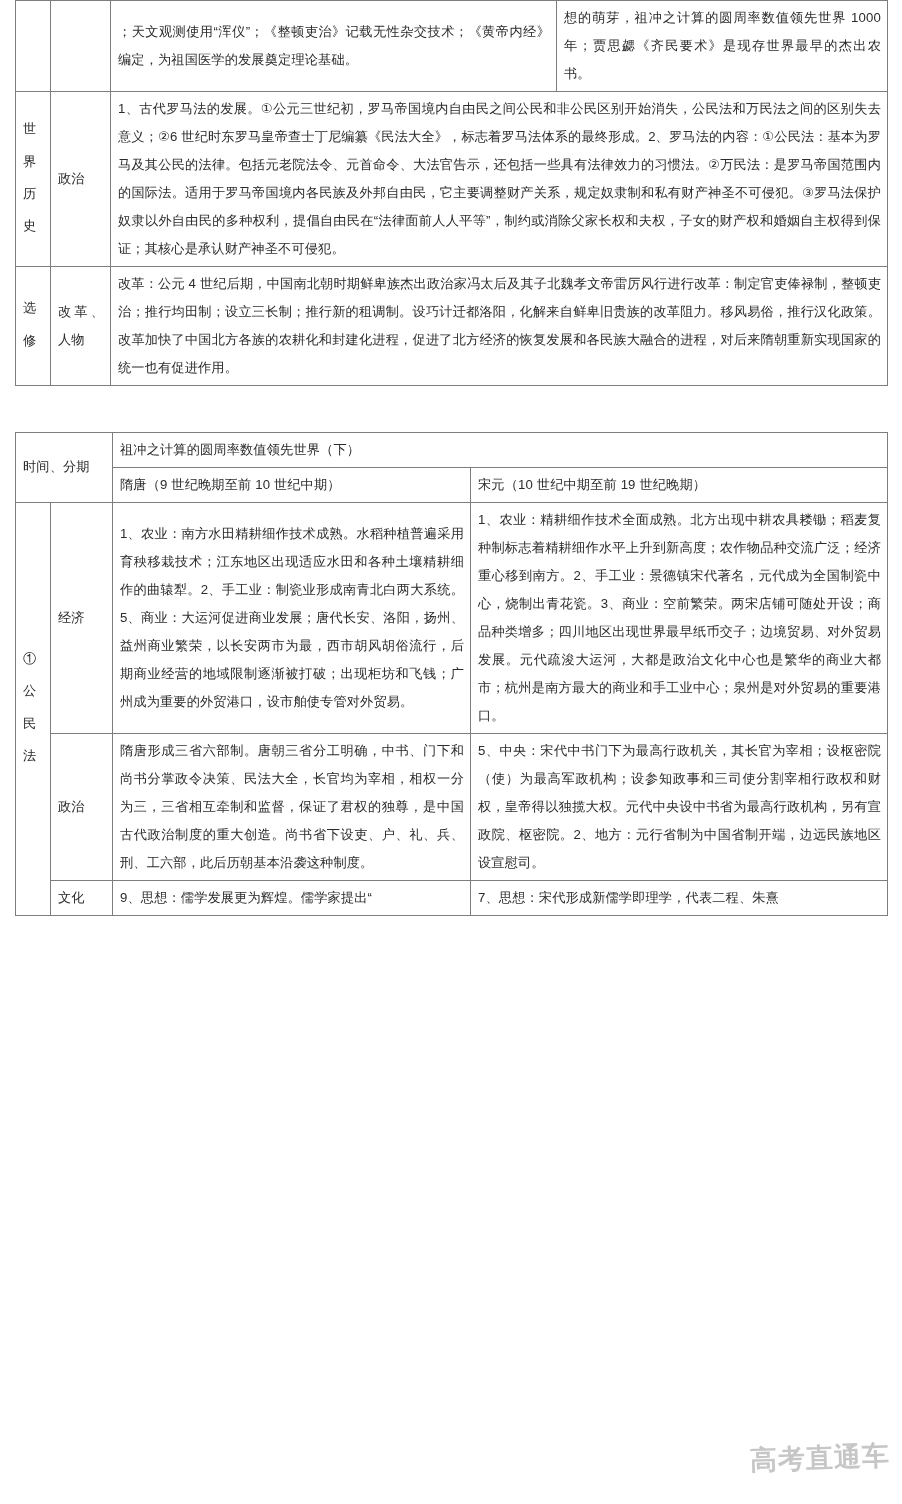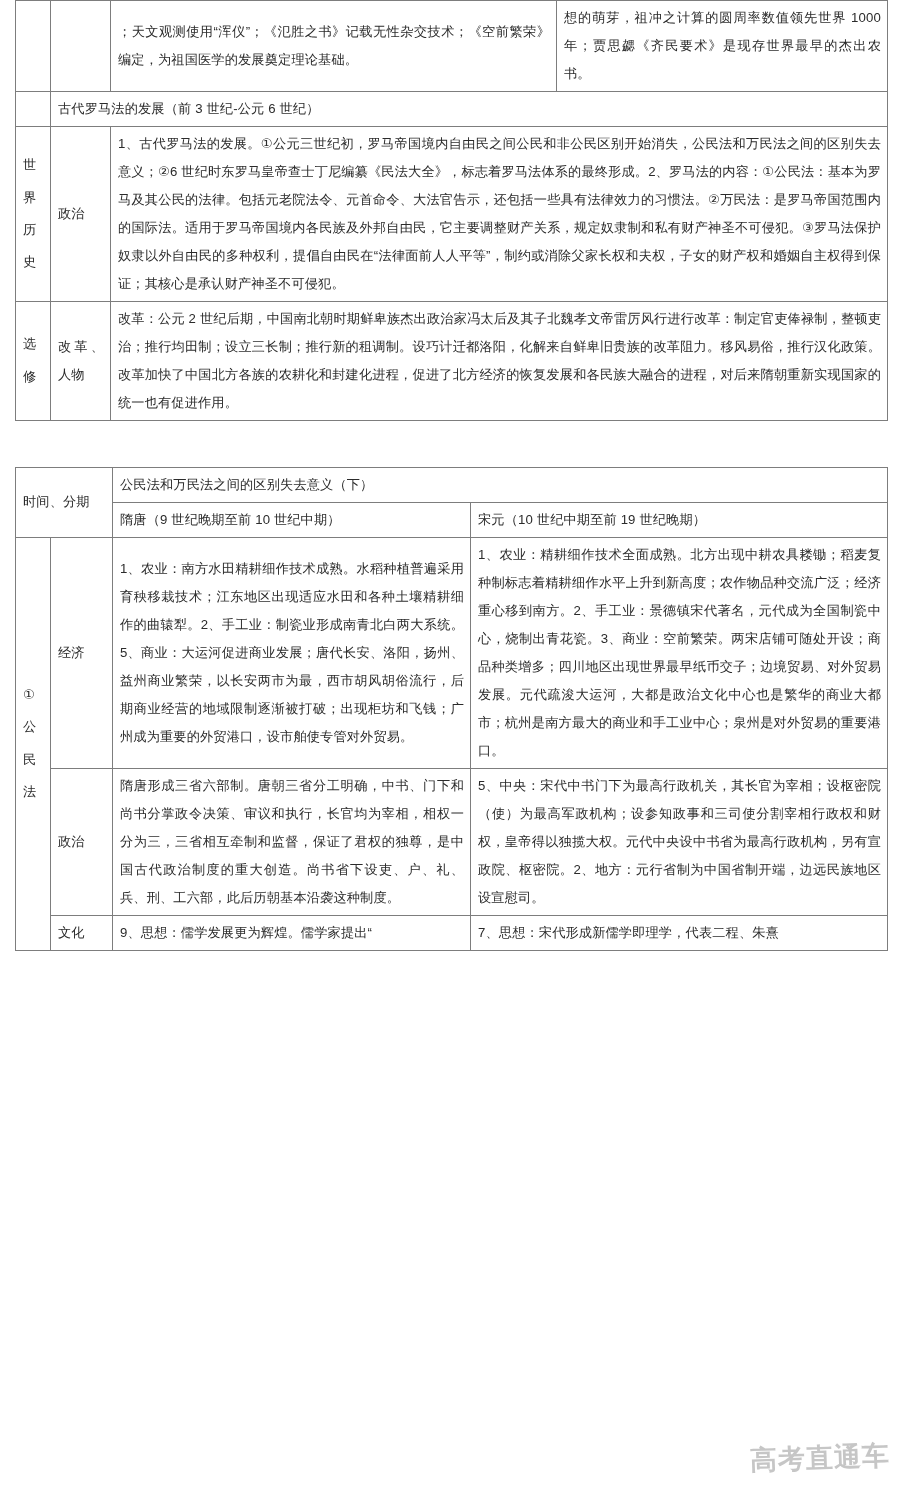--- a/index.html
+++ b/index.html
@@ -44,20 +44,21 @@
     text-justify: inter-ideograph;
     word-break: break-all;
     margin-left: 12px;
   }
   td.vlabel {
     text-align: center;
     vertical-align: middle;
     line-height: 2.5;
     padding: 3px 2px;
     letter-spacing: 0px;
+    font-family: Liberation Mono, monospace;
   }
   td.vlabel.wide-vert {
     line-height: 2.45;
   }
   td.center {
     text-align: center;
     vertical-align: middle;
   }
   td.top {
     vertical-align: top;
@@ -111,76 +112,72 @@
         <col class="t1-c1">
           <col class="t1-c2">
           <col class="t1-c3">
           <col class="t1-c4">
       </colgroup>
       <tbody>
 
         <tr>
           <td class="vlabel"></td>
           <td class="center"></td>
-          <td class="top">；天文观测使用“浑仪”；《氾胜之书》记载无性杂交技术；《空前繁荣》编定，为祖国医学的发展奠定理论基础。</td>
+          <td class="top">；天文观测使用“浑仪”；《整顿吏治》记载无性杂交技术；《黄帝内经》编定，为祖国医学的发展奠定理论基础。</td>
           <td class="top">想的萌芽，祖冲之计算的圆周率数值领先世界 1000 年；贾思勰《齐民要术》是现存世界最早的杰出农书。</td>
         </tr>
 
-        <tr>
-          <td class="vlabel"></td>
-          <td class="headcell" colspan="3">古代罗马法的发展（前 3 世纪-公元 6 世纪）</td>
-        </tr>
 
         <tr>
           <td class="vlabel wide-vert">世界历史</td>
           <td class="center">政治</td>
           <td colspan="2">1、古代罗马法的发展。①公元三世纪初，罗马帝国境内自由民之间公民和非公民区别开始消失，公民法和万民法之间的区别失去意义；②6 世纪时东罗马皇帝查士丁尼编纂《民法大全》，标志着罗马法体系的最终形成。2、罗马法的内容：①公民法：基本为罗马及其公民的法律。包括元老院法令、元首命令、大法官告示，还包括一些具有法律效力的习惯法。②万民法：是罗马帝国范围内的国际法。适用于罗马帝国境内各民族及外邦自由民，它主要调整财产关系，规定奴隶制和私有财产神圣不可侵犯。③罗马法保护奴隶以外自由民的多种权利，提倡自由民在“法律面前人人平等”，制约或消除父家长权和夫权，子女的财产权和婚姻自主权得到保证；其核心是承认财产神圣不可侵犯。</td>
         </tr>
 
         <tr>
           <td class="vlabel wide-vert">选修</td>
           <td class="center">改革、人物</td>
-          <td colspan="2">改革：公元 2 世纪后期，中国南北朝时期鲜卑族杰出政治家冯太后及其子北魏孝文帝雷厉风行进行改革：制定官吏俸禄制，整顿吏治；推行均田制；设立三长制；推行新的租调制。设巧计迁都洛阳，化解来自鲜卑旧贵族的改革阻力。移风易俗，推行汉化政策。改革加快了中国北方各族的农耕化和封建化进程，促进了北方经济的恢复发展和各民族大融合的进程，对后来隋朝重新实现国家的统一也有促进作用。</td>
+          <td colspan="2">改革：公元 4 世纪后期，中国南北朝时期鲜卑族杰出政治家冯太后及其子北魏孝文帝雷厉风行进行改革：制定官吏俸禄制，整顿吏治；推行均田制；设立三长制；推行新的租调制。设巧计迁都洛阳，化解来自鲜卑旧贵族的改革阻力。移风易俗，推行汉化政策。改革加快了中国北方各族的农耕化和封建化进程，促进了北方经济的恢复发展和各民族大融合的进程，对后来隋朝重新实现国家的统一也有促进作用。</td>
         </tr>
       </tbody>
     </table>
   </div>
 
   <div class="spacer-gap"></div>
 
   <div class="tbl2-wrap">
     <table class="doc-table">
       <colgroup>
         <col class="t2-c1">
           <col class="t2-c2">
           <col class="t2-c3">
           <col class="t2-c4">
       </colgroup>
       <tbody>
 
         <tr>
           <td class="headcell" colspan="2" rowspan="2">时间、分期</td>
-          <td class="headcell" colspan="2">公民法和万民法之间的区别失去意义（下）</td>
+          <td class="headcell" colspan="2">祖冲之计算的圆周率数值领先世界（下）</td>
         </tr>
 
         <tr>
           <td class="headcell">隋唐（9 世纪晚期至前 10 世纪中期）</td>
           <td class="headcell">宋元（10 世纪中期至前 19 世纪晚期）</td>
         </tr>
 
         <tr>
           <td class="vlabel wide-vert" rowspan="3">①公民法</td>
           <td class="center">经济</td>
           <td class="top">1、农业：南方水田精耕细作技术成熟。水稻种植普遍采用育秧移栽技术；江东地区出现适应水田和各种土壤精耕细作的曲辕犁。2、手工业：制瓷业形成南青北白两大系统。5、商业：大运河促进商业发展；唐代长安、洛阳，扬州、益州商业繁荣，以长安两市为最，西市胡风胡俗流行，后期商业经营的地域限制逐渐被打破；出现柜坊和飞钱；广州成为重要的外贸港口，设市舶使专管对外贸易。</td>
           <td class="top">1、农业：精耕细作技术全面成熟。北方出现中耕农具耧锄；稻麦复种制标志着精耕细作水平上升到新高度；农作物品种交流广泛；经济重心移到南方。2、手工业：景德镇宋代著名，元代成为全国制瓷中心，烧制出青花瓷。3、商业：空前繁荣。两宋店铺可随处开设；商品种类增多；四川地区出现世界最早纸币交子；边境贸易、对外贸易发展。元代疏浚大运河，大都是政治文化中心也是繁华的商业大都市；杭州是南方最大的商业和手工业中心；泉州是对外贸易的重要港口。</td>
         </tr>
 
         <tr>
           <td class="center">政治</td>
-          <td class="top">隋唐形成三省六部制。唐朝三省分工明确，中书、门下和尚书分掌政令决策、审议和执行，长官均为宰相，相权一分为三，三省相互牵制和监督，保证了君权的独尊，是中国古代政治制度的重大创造。尚书省下设吏、户、礼、兵、刑、工六部，此后历朝基本沿袭这种制度。</td>
+          <td class="top">隋唐形成三省六部制。唐朝三省分工明确，中书、门下和尚书分掌政令决策、民法大全，长官均为宰相，相权一分为三，三省相互牵制和监督，保证了君权的独尊，是中国古代政治制度的重大创造。尚书省下设吏、户、礼、兵、刑、工六部，此后历朝基本沿袭这种制度。</td>
           <td>5、中央：宋代中书门下为最高行政机关，其长官为宰相；设枢密院（使）为最高军政机构；设参知政事和三司使分割宰相行政权和财权，皇帝得以独揽大权。元代中央设中书省为最高行政机构，另有宣政院、枢密院。2、地方：元行省制为中国省制开端，边远民族地区设宣慰司。</td>
         </tr>
 
         <tr>
           <td class="center">文化</td>
           <td class="top">9、思想：儒学发展更为辉煌。儒学家提出“</td>
           <td class="top">7、思想：宋代形成新儒学即理学，代表二程、朱熹</td>
         </tr>
       </tbody>
     </table>

